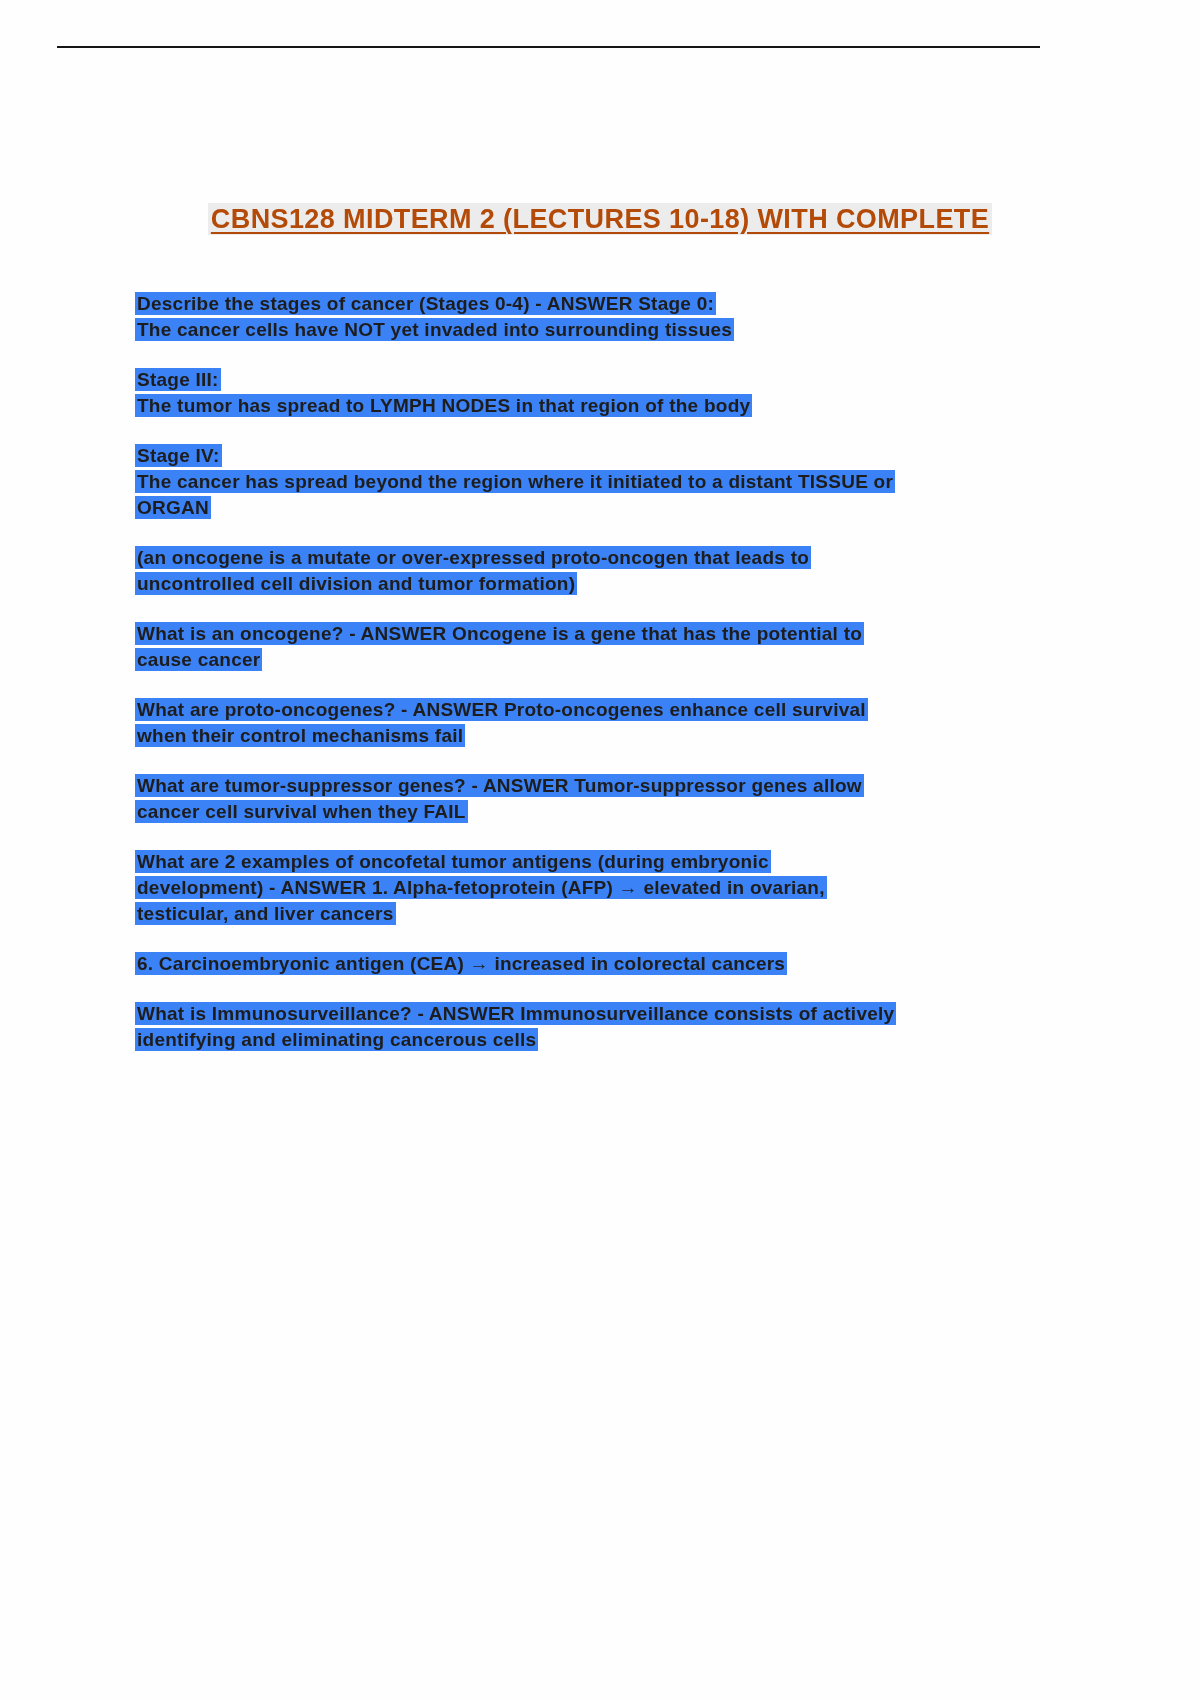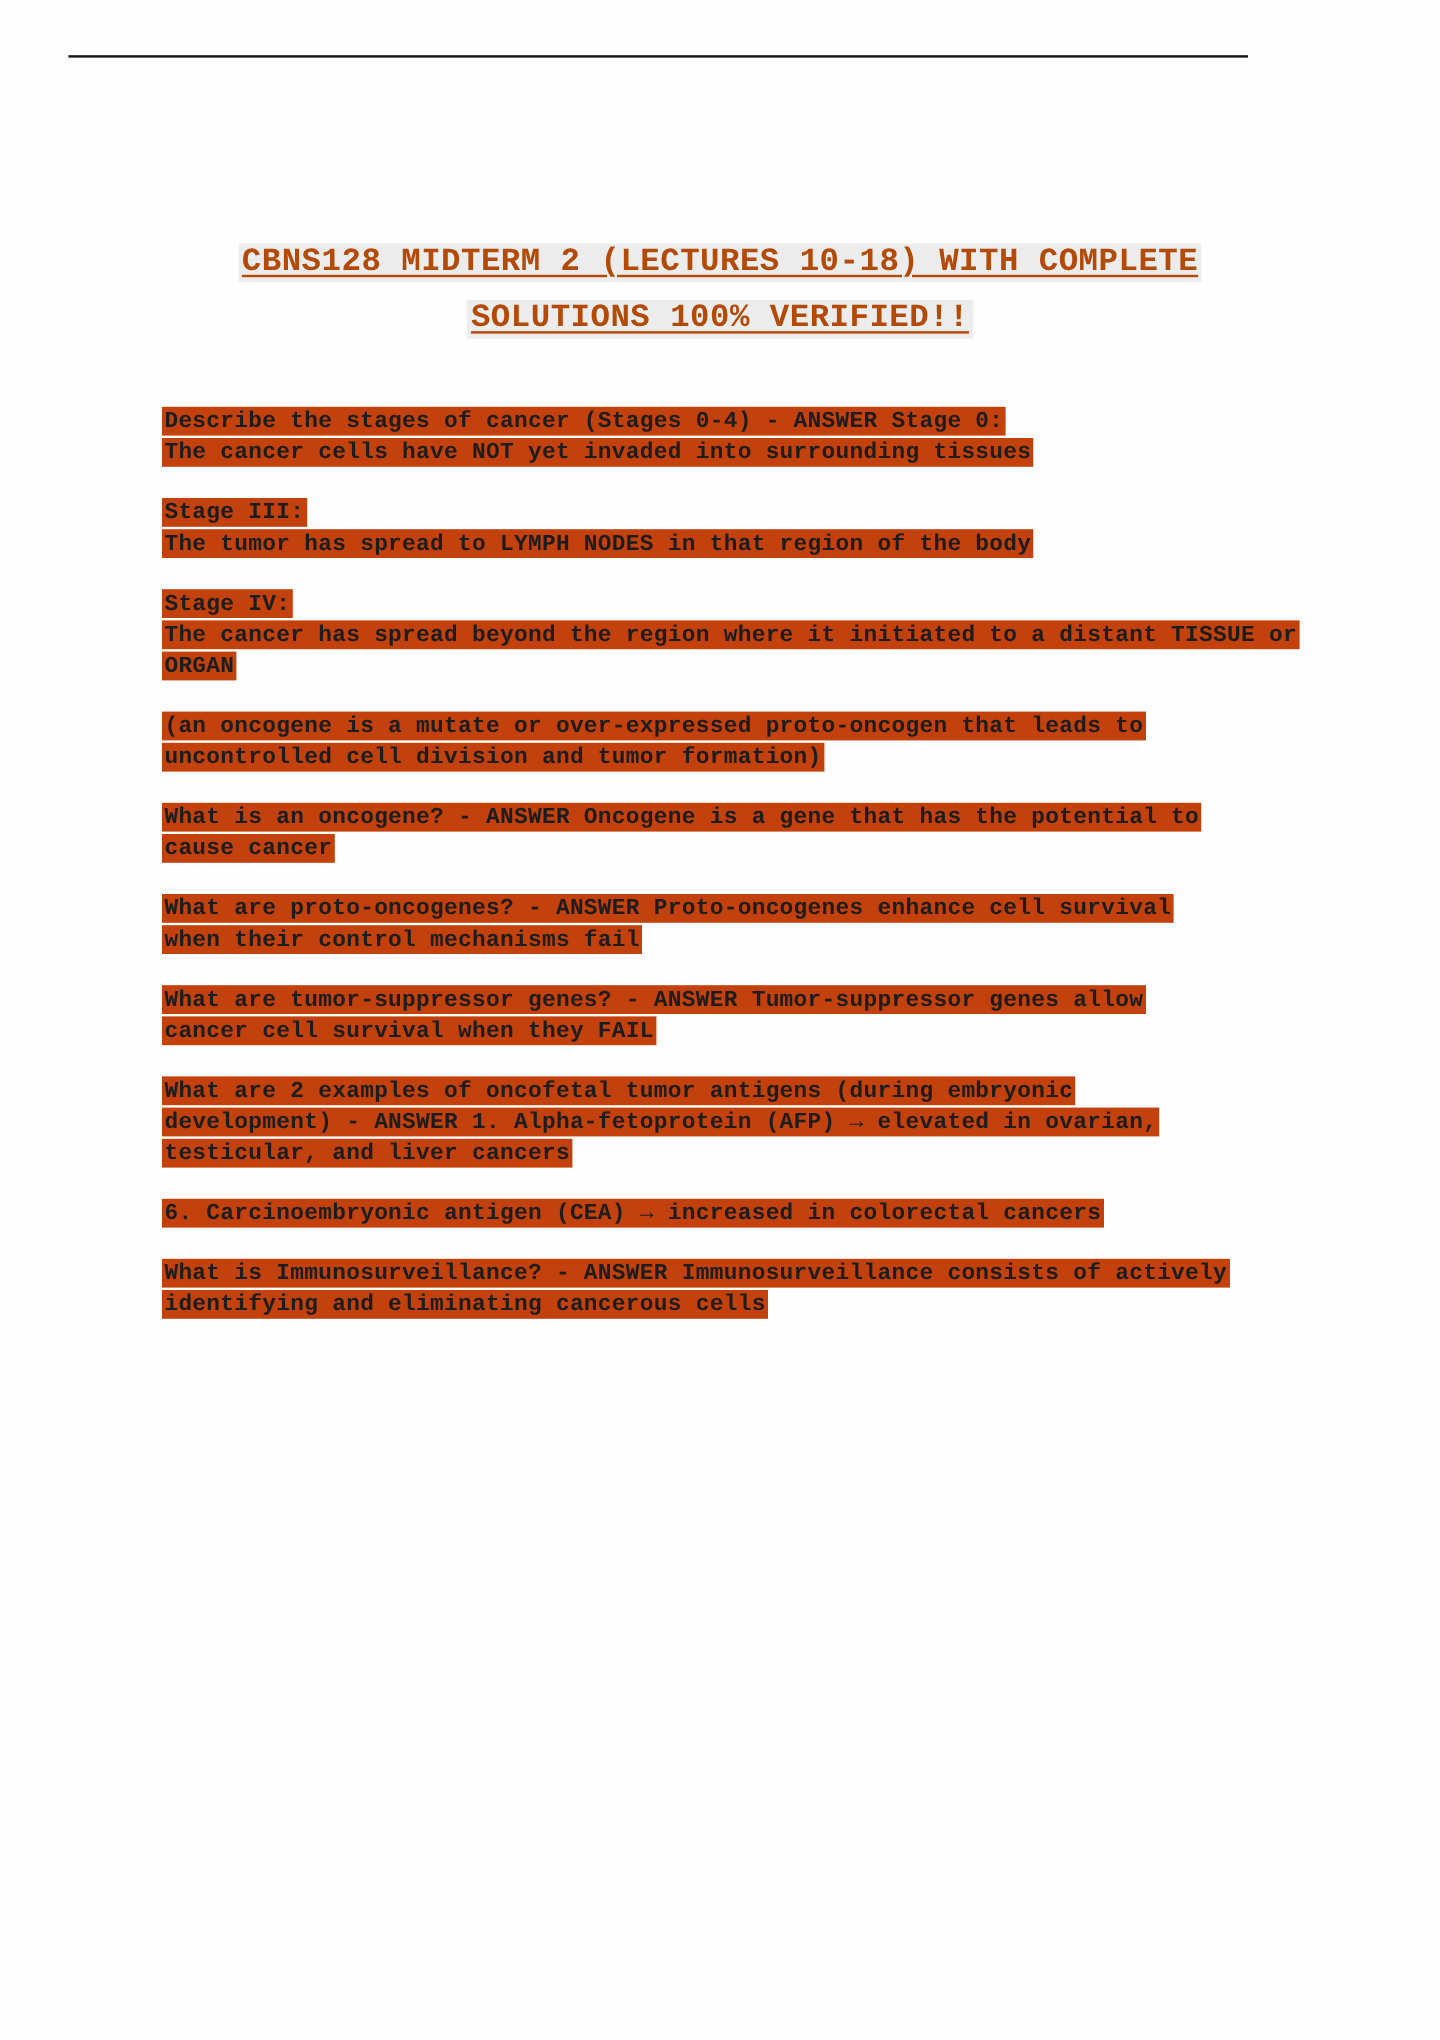--- a/index.html
+++ b/index.html
@@ -6,21 +6,21 @@
     margin: 0;
     padding: 0;
     background: #ffffff;
   }
   .page {
     position: relative;
     width: 1200px;
     height: 1700px;
     background: #fefefe;
     overflow: hidden;
-    font-family: Liberation Mono, monospace;
+    font-family: Liberation Sans, sans-serif;
   }
   .top-rule {
     margin: 46px auto 0 57px;
     width: 983px;
     height: 0;
     border-top: 2px solid #161616;
   }
   .title {
     margin: 148px 60px 0 60px;
     text-align: center;
@@ -46,36 +46,35 @@
     font-size: 19px;
     font-weight: 700;
     letter-spacing: 0.25px;
     line-height: 26px;
   }
   .para {
     margin: 0 0 24px 0;
   }
   .para .hl {
     white-space: pre-line;
-    background: #c2410c;
+    background: #3b82f6;
     padding: 1px 2px;
     -webkit-box-decoration-break: clone;
     box-decoration-break: clone;
   }
 </style>
 </head>
 <body>
 
 <div class="page">
 
   <div class="top-rule"></div>
 
   <h1 class="title">
     <span class="hl">CBNS128 MIDTERM 2 (LECTURES 10-18) WITH COMPLETE</span><br>
-    <span class="hl">SOLUTIONS 100% VERIFIED!!</span>
   </h1>
 
   <div class="content">
     <p class="para"><span class="hl">Describe the stages of cancer (Stages 0-4) - ANSWER Stage 0:
 The cancer cells have NOT yet invaded into surrounding tissues</span></p>
     <p class="para"><span class="hl">Stage III:
 The tumor has spread to LYMPH NODES in that region of the body</span></p>
     <p class="para"><span class="hl">Stage IV:
 The cancer has spread beyond the region where it initiated to a distant TISSUE or
 ORGAN</span></p>

